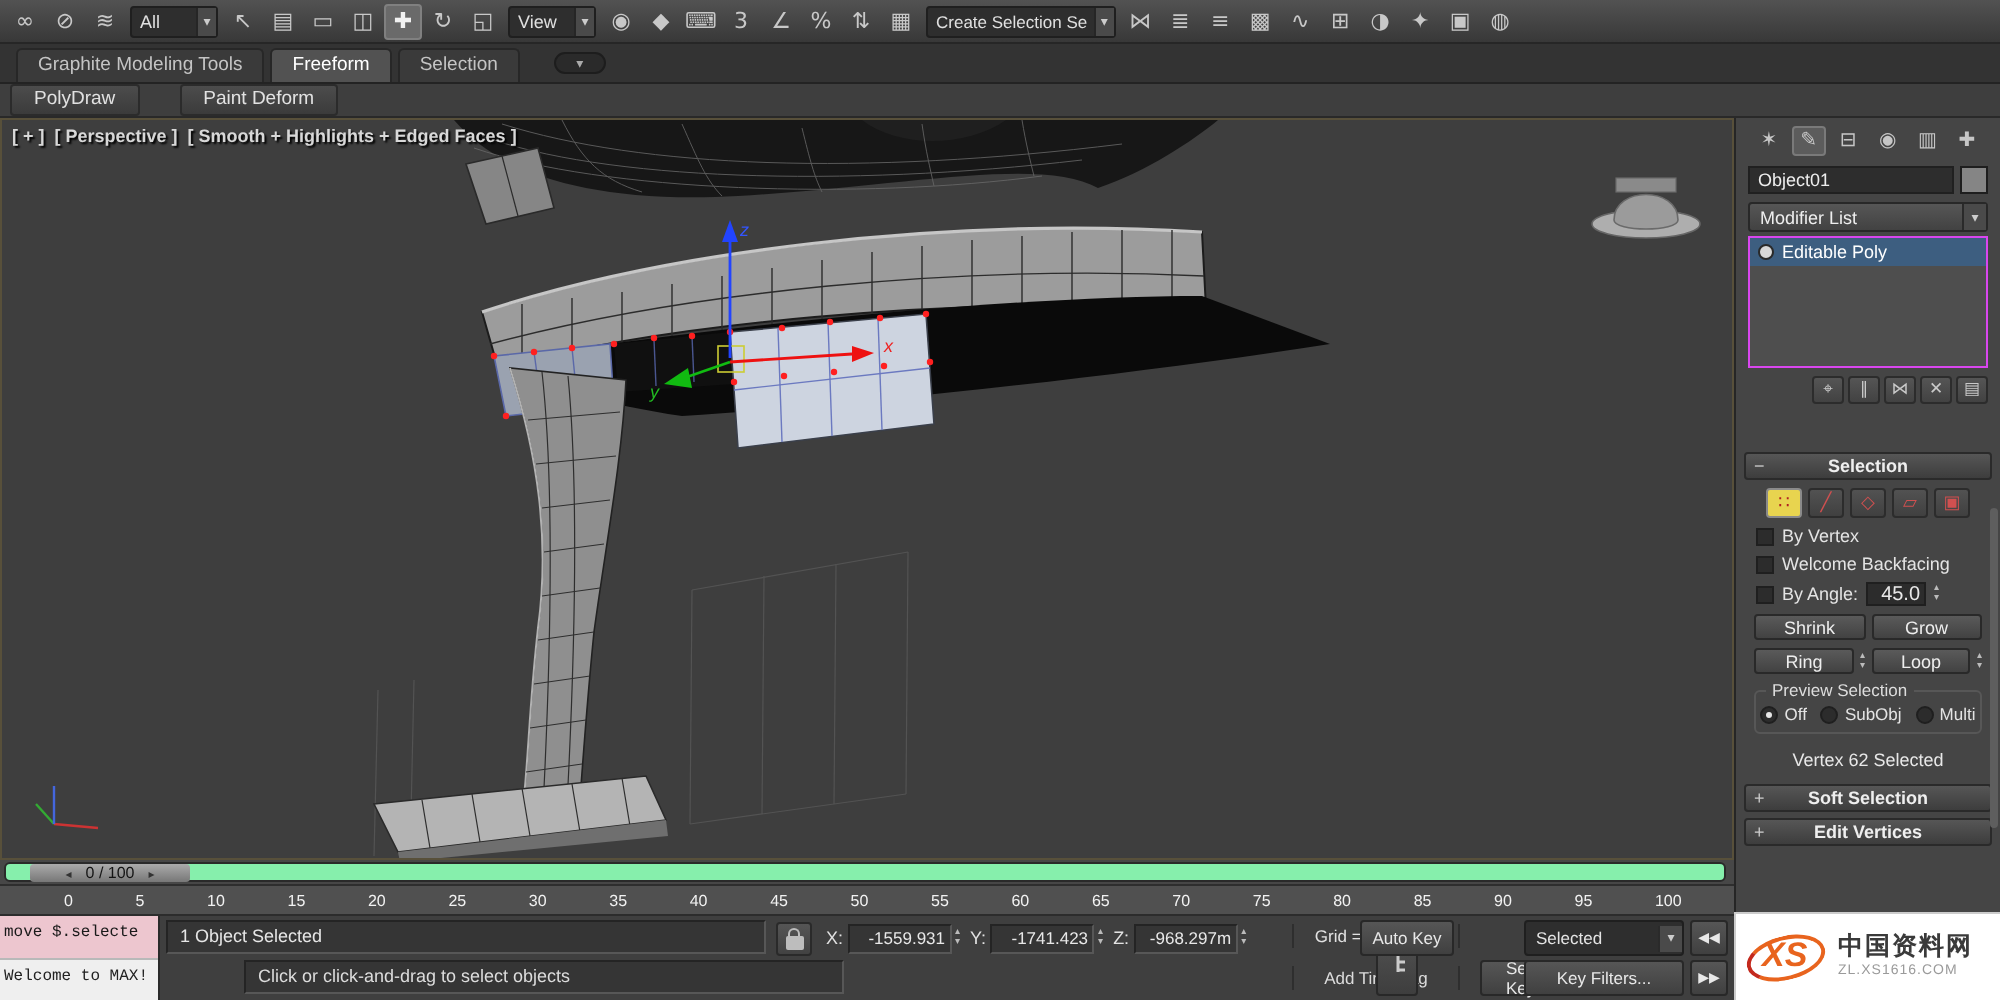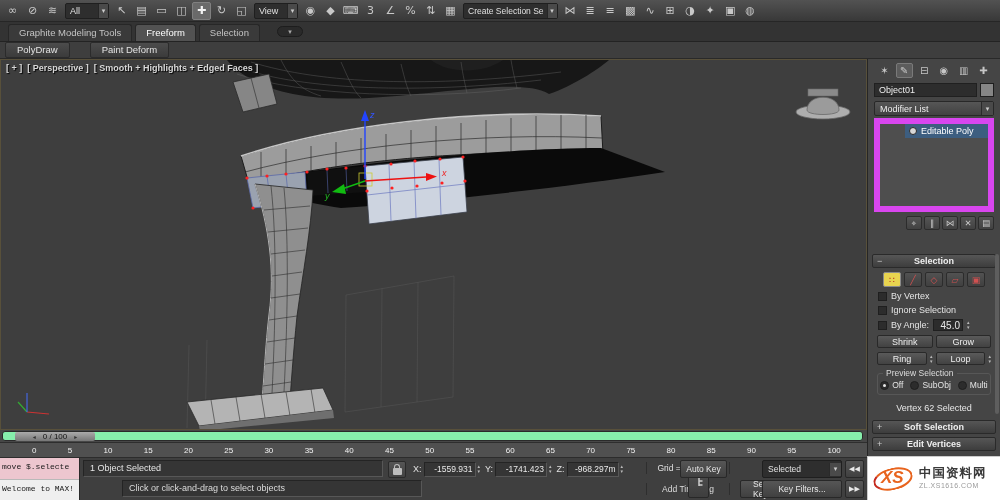--- a/index.html
+++ b/index.html
@@ -51,21 +51,21 @@
   .cp-tab.active { background:#5c5c5c; border:1px solid #7a7a7a; }
   .cp-obj-row { display:flex; align-items:flex-end; gap:3px; padding:2px 6px; }
   .obj-field { flex:1; height:14px; background:#2d2d2d; border:1px solid #202020; color:#eee;
     font-size:9px; padding:1px 4px; }
   .obj-swatch { width:14px; height:14px; background:#858585; border:1px solid #1e1e1e; }
   .mod-list { margin:2px 6px; height:15px; background:linear-gradient(#565656,#424242);
     border:1px solid #282828; border-radius:2px; display:flex; align-items:center;
     justify-content:space-between; padding-left:5px; font-size:9px; color:#eee; }
   .dd-arrow-box { width:12px; height:13px; background:#4a4a4a; border-left:1px solid #2a2a2a;
     display:flex; align-items:center; justify-content:center; font-size:7px; color:#ccc; }
-  .stack-box { margin:2px 6px; height:94px; background:#4e4e4e; border:6px solid #d946ef;padding-left:25px; }
+  .stack-box { margin:2px 6px; height:66px; background:#4e4e4e; border:1px solid #d946ef; }
   .stack-item { height:14px; display:flex; align-items:center; gap:4px; padding:0 4px;
     font-size:9px; color:#e8e8e8; }
   .stack-item.selected { background:#3d5e80; color:#fff; }
   .bulb { width:8px; height:8px; border-radius:50%; background:#d8d8d8; border:1px solid #2a2a2a; flex:none; }
   .stack-tools { display:flex; justify-content:flex-end; gap:2px; padding:2px 6px 0; }
   .st-icon { width:16px; height:14px; background:linear-gradient(#555,#424242); border:1px solid #2c2c2c;
     border-radius:2px; display:flex; align-items:center; justify-content:center; font-size:8.5px;
     color:#c9c9c9; font-family:"DejaVu Sans", sans-serif; }
 
   .rollout { margin:3px 4px 0; }
@@ -427,21 +427,21 @@
             <span class="so-icon" data-name="subobject-border-icon">◇</span>
             <span class="so-icon" data-name="subobject-polygon-icon">▱</span>
             <span class="so-icon" data-name="subobject-element-icon">▣</span>
           </div>
         <div class="chk-row" data-name="by-vertex-checkbox">
           <span class="chk" data-name="checkbox-box"></span>
           <span data-name="checkbox-label">By Vertex</span>
         </div>
         <div class="chk-row" data-name="ignore-backfacing-checkbox">
           <span class="chk" data-name="checkbox-box"></span>
-          <span data-name="checkbox-label">Ignore Selection</span>
+          <span data-name="checkbox-label">Welcome Backfacing</span>
         </div>
         <div class="chk-row" data-name="by-angle-checkbox">
           <span class="chk" data-name="checkbox-box"></span>
           <span data-name="checkbox-label">By Angle:</span>
           <span class="val-field" data-name="by-angle-value-field">45.0</span>
           <span class="spin" data-name="spinner-arrows-icon">
               <span>▴</span>
               <span>▾</span>
             </span>
         </div>

